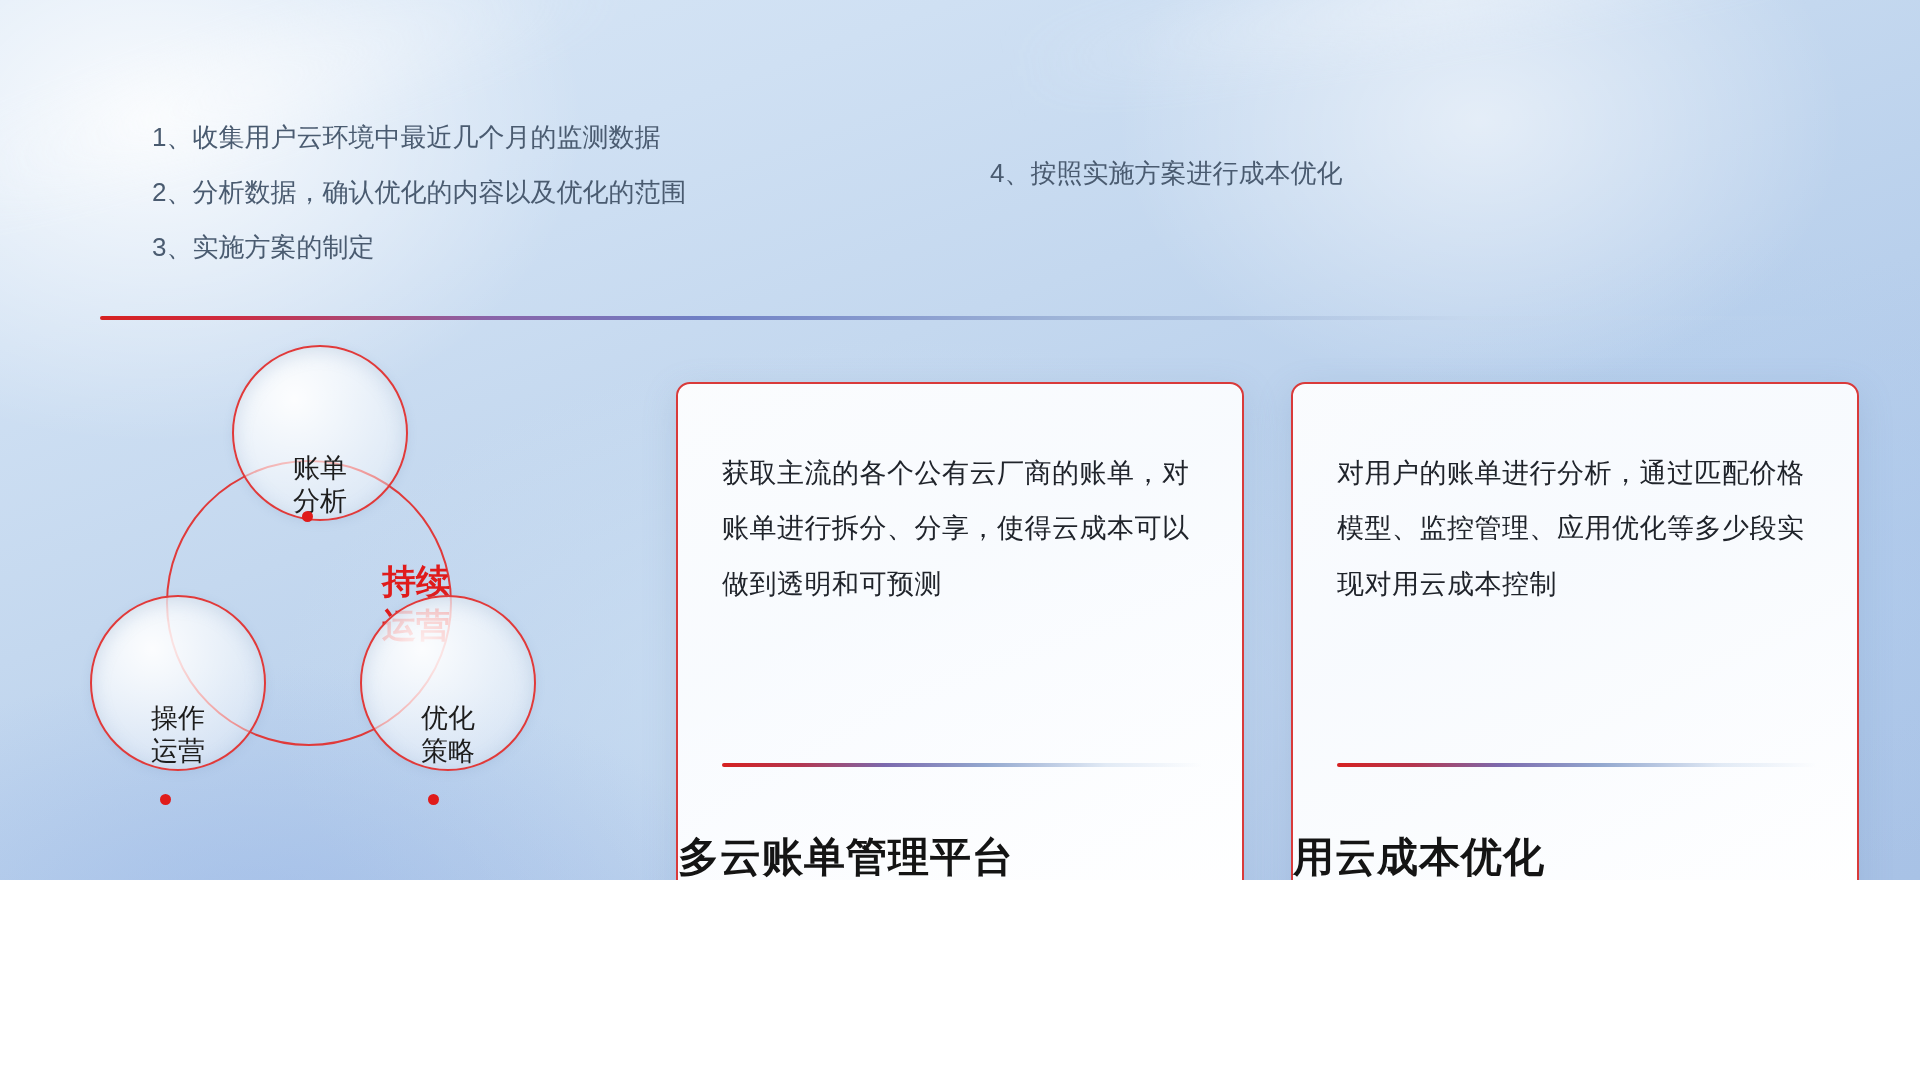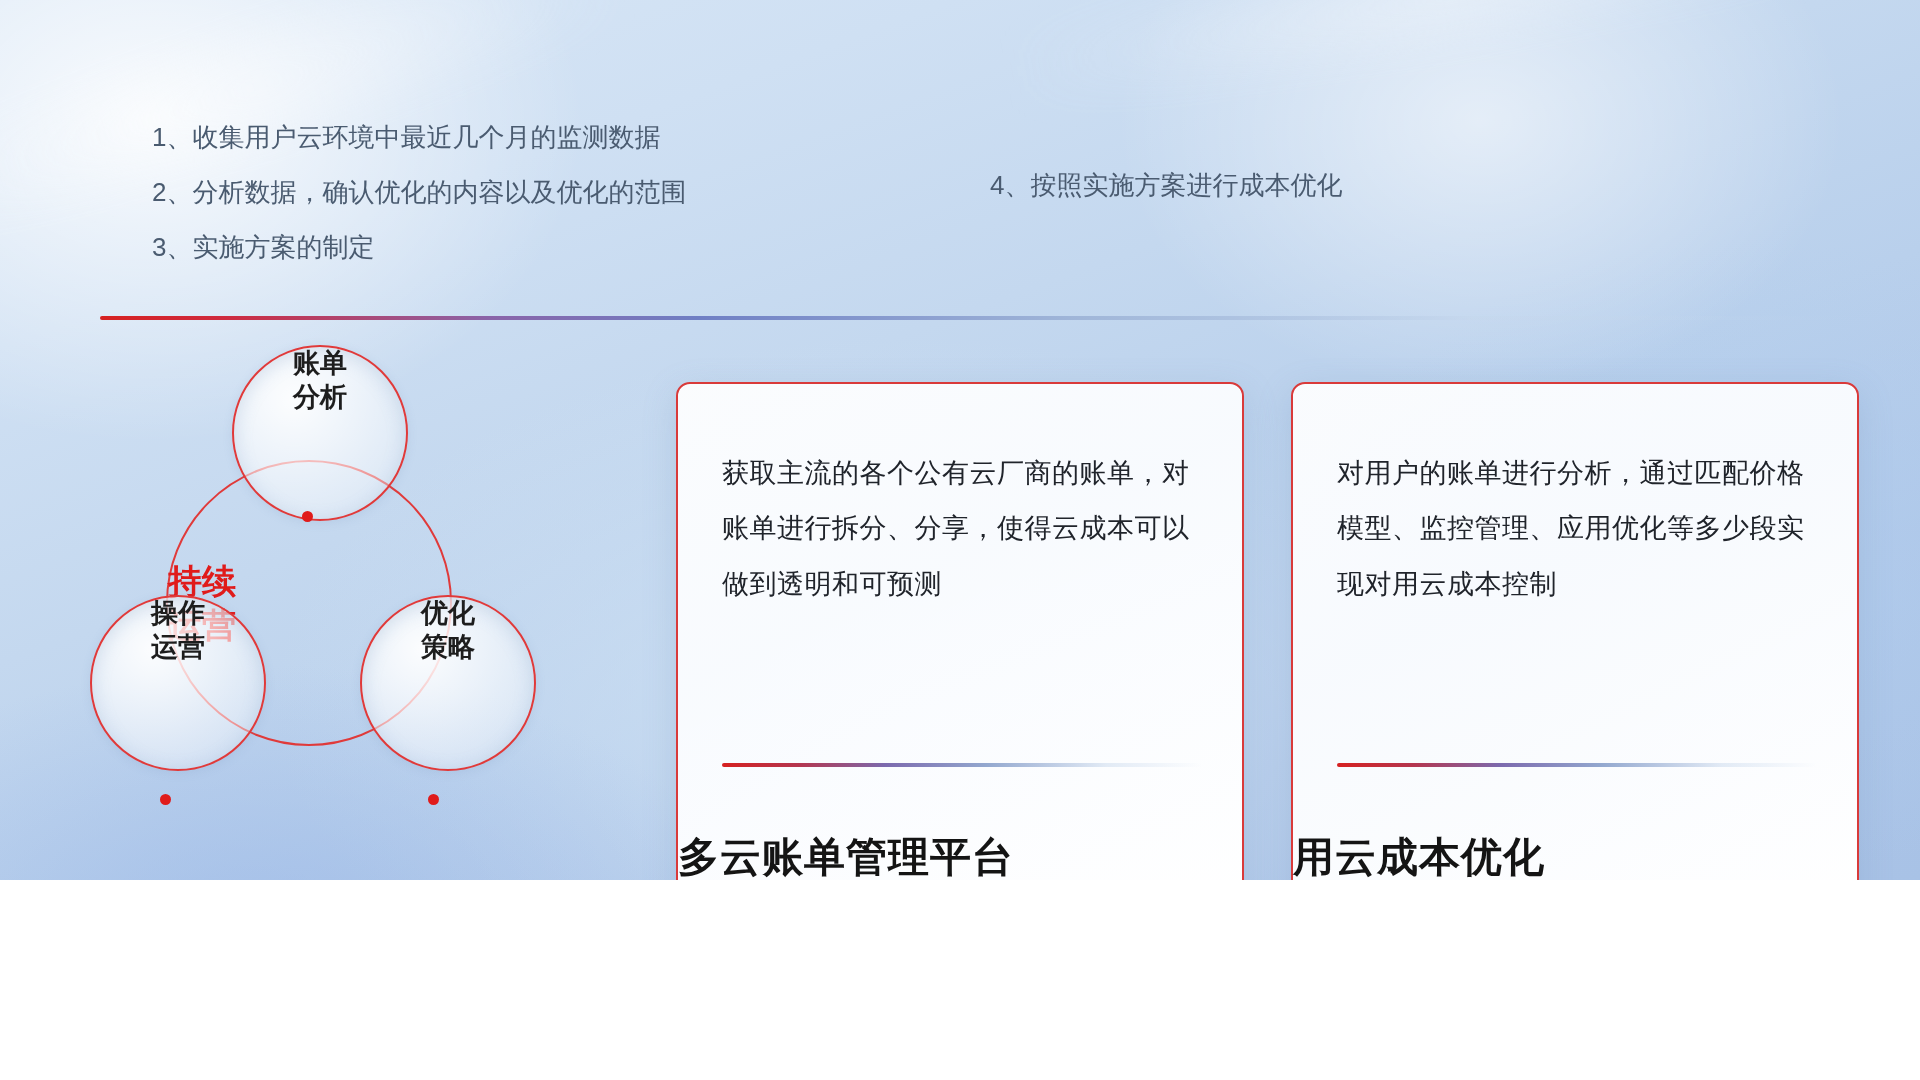--- a/index.html
+++ b/index.html
@@ -37,21 +37,21 @@
   
   .list-col {
     position: absolute;
     color: #4a5b70;
     font-size: 26px;
     line-height: 1;
     white-space: nowrap;
   }
   .list-col .line { margin-bottom: 29px; }
   #col-left  { left: 152px; top: 124px; }
-  #col-right { left: 990px; top: 160px; margin-top: 12px; }
+  #col-right { left: 990px; top: 160px; }
 
   
   #divider {
     position: absolute;
     left: 100px;
     top: 316px;
     width: 1760px;
     height: 4px;
     border-radius: 2px;
     background: linear-gradient(90deg, #d62121 0%, #cf2a3e 7%, #8a63a8 22%, #6f7fc4 34%, #9fb5d8 55%, rgba(196,214,235,0.35) 78%, rgba(196,214,235,0) 100%);
@@ -60,39 +60,39 @@
   
   #venn { position: absolute; left: 90px; top: 345px; width: 560px; height: 600px; }
 
   .circle {
     position: absolute;
     border-radius: 50%;
     border: 2px solid #e03a3a;
     background: radial-gradient(circle at 35% 30%, rgba(255,255,255,0.95) 0%, rgba(255,255,255,0.55) 55%, rgba(255,255,255,0.25) 100%);
     box-shadow: 0 4px 18px rgba(120,150,190,0.25) inset, 0 2px 10px rgba(120,150,190,0.18);
     display: flex;
-    align-items: flex-start;
+    align-items: flex-end;
     justify-content: center;
     text-align: center;
     color: #1d1d1d;
-    font-weight: bold;
+    font-weight: normal;
     font-size: 27px;
     line-height: 1.25;
   }
   #circle-top    { left: 142px; top: 0px;   width: 172px; height: 172px; }
   #circle-left   { left: 0px;   top: 250px; width: 172px; height: 172px; }
   #circle-right  { left: 270px; top: 250px; width: 172px; height: 172px; }
 
   #circle-center {
     position: absolute;
     left: 76px; top: 115px;
     width: 282px; height: 282px;
     border-radius: 50%;
     border: 2px solid #e03a3a;
-    display: flex; align-items: center; justify-content: flex-start;
+    display: flex; align-items: center; justify-content: flex-end;
     text-align: center;
     color: #e01b1b;
     font-weight: bold;
     font-size: 34px;
     line-height: 1.3;
     background: transparent;
   }
 
   .dot {
     position: absolute;

